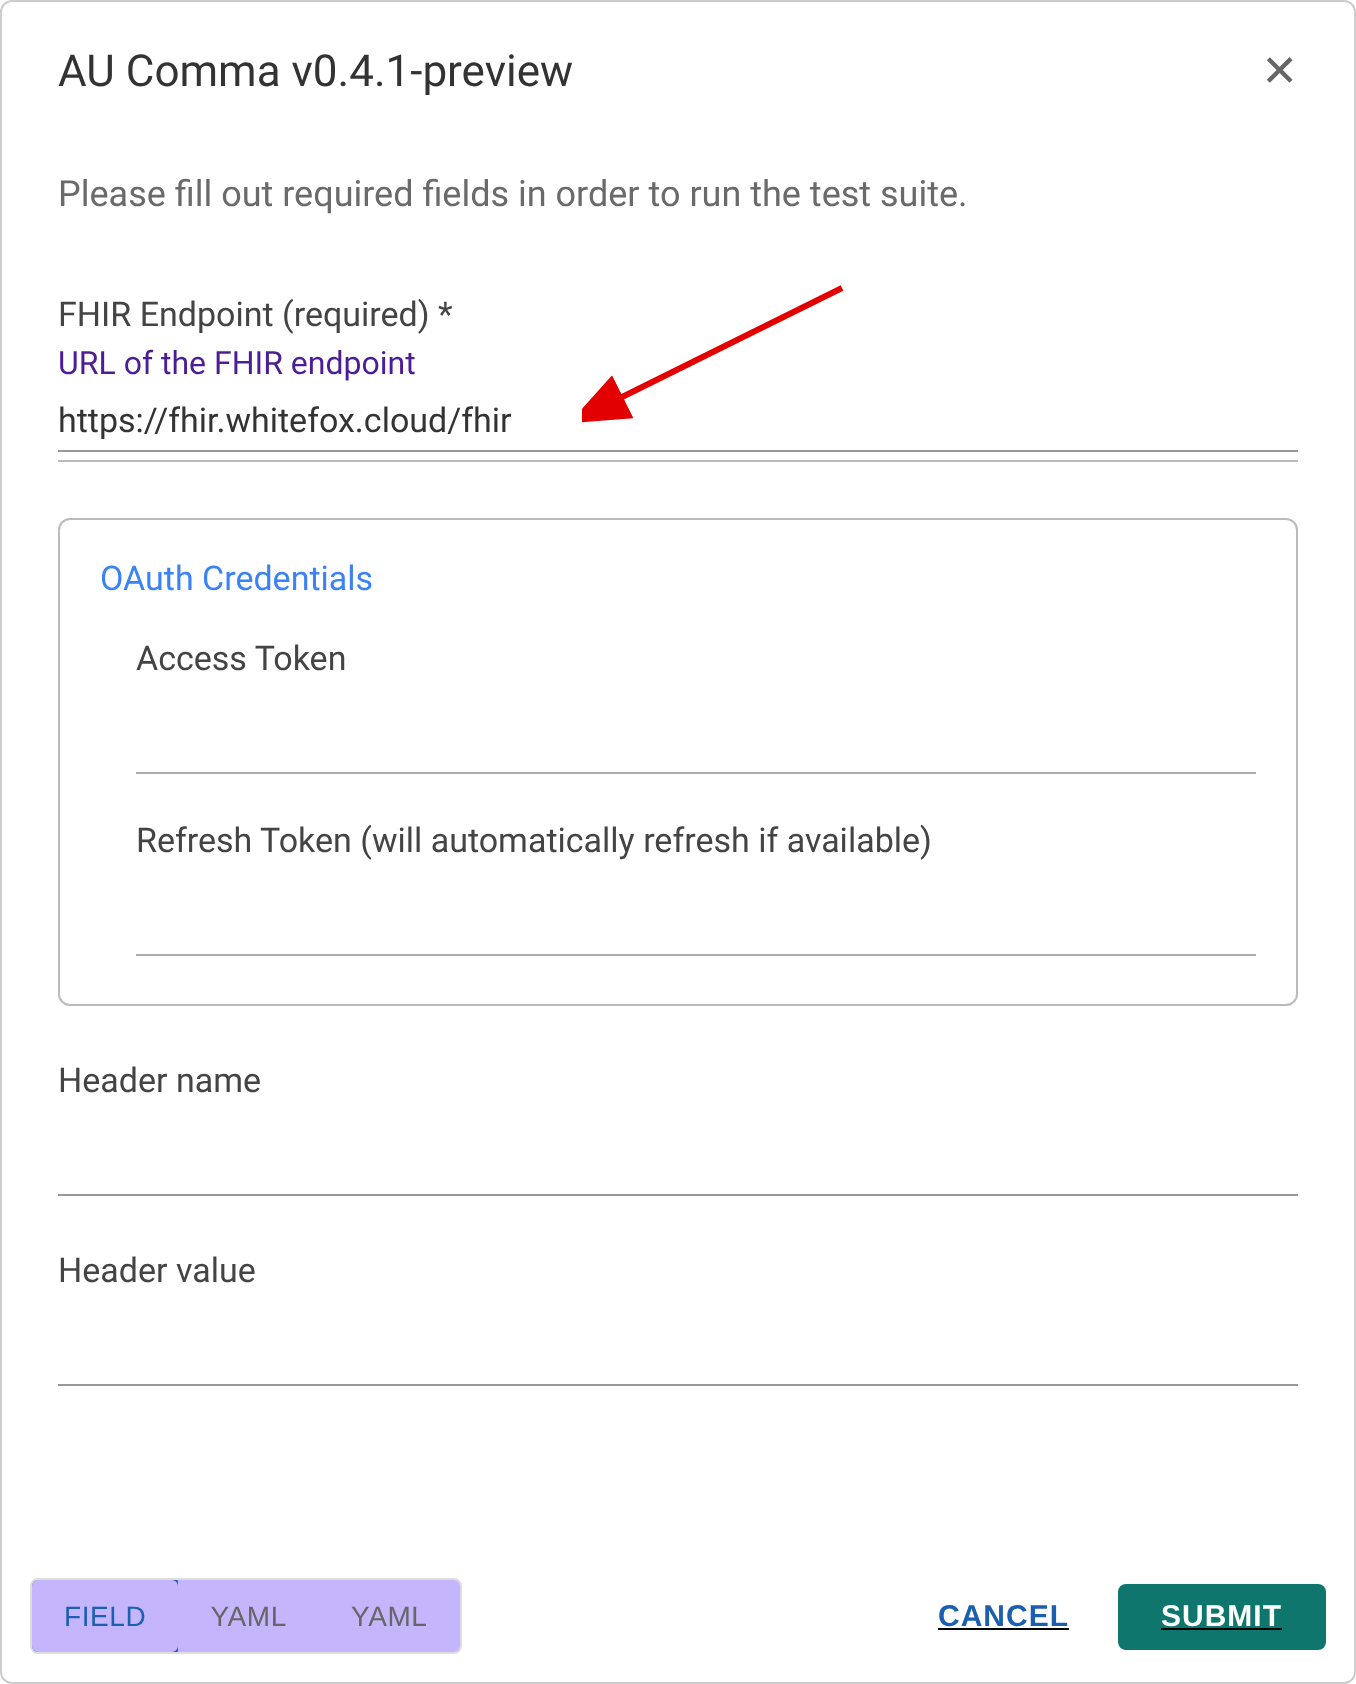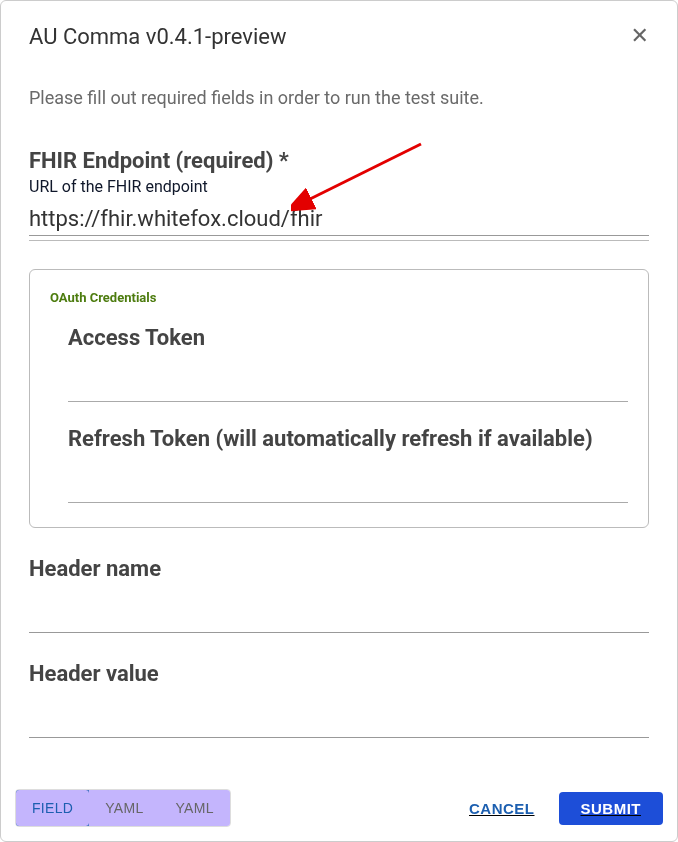--- a/index.html
+++ b/index.html
@@ -53,55 +53,55 @@
       height: 16px;
       background: #e8e8e8;
     }
     .intro-text {
       color: #6a6a6a;
       font-size: 18px;
       margin: 28px 0 40px 0;
     }
     .field-block { margin-bottom: 28px; }
     .field-label {
-      font-size: 22px;
-      font-weight: 700;
+      font-size: 17px;
+      font-weight: 400;
       color: #444;
       margin-bottom: 4px;
     }
     .field-help {
       font-size: 16px;
-      color: #0f172a;
+      color: #4c1d95;
       margin-bottom: 4px;
     }
     .text-input {
       width: 100%;
       border: none;
       border-bottom: 1px solid #999;
-      font-size: 22px;
+      font-size: 17px;
       padding: 6px 0 4px 0;
       outline: none;
       color: #333;
       font-family: inherit;
     }
     .divider-line {
       border: none;
       border-bottom: 1px solid #bbb;
       margin-top: 4px;
     }
     .fieldset {
       border: 1px solid #bbb;
       border-radius: 6px;
       padding: 20px 20px 24px 20px;
       margin-bottom: 28px;
     }
     .fieldset-title {
-      font-size: 13px;
-      font-weight: 700;
-      color: #4d7c0f;
+      font-size: 17px;
+      font-weight: 400;
+      color: #3b82f6;
       margin-bottom: 20px;
     }
     .fieldset .field-block { margin: 0 0 24px 18px; }
     .fieldset .field-block:last-child { margin-bottom: 0; }
     .fieldset .field-label { margin-bottom: 16px; }
     .fieldset .text-input { border-bottom: 1px solid #aaa; }
     .dialog-footer {
       display: flex;
       justify-content: space-between;
       align-items: center;
@@ -134,21 +134,21 @@
       background: none;
       border: none;
       color: #1c5fb0;
       font-size: 15px;
       font-weight: 600;
       letter-spacing: 0.5px;
       padding: 10px 16px;
       cursor: pointer;
     }
     .submit-btn {
-      background: #1d4ed8;
+      background: #0f766e;
       border: none;
       color: #fff;
       font-size: 15px;
       font-weight: 600;
       letter-spacing: 0.5px;
       padding: 8px 22px;
       border-radius: 4px;
       cursor: pointer;
     }
     .annotation-arrow {

